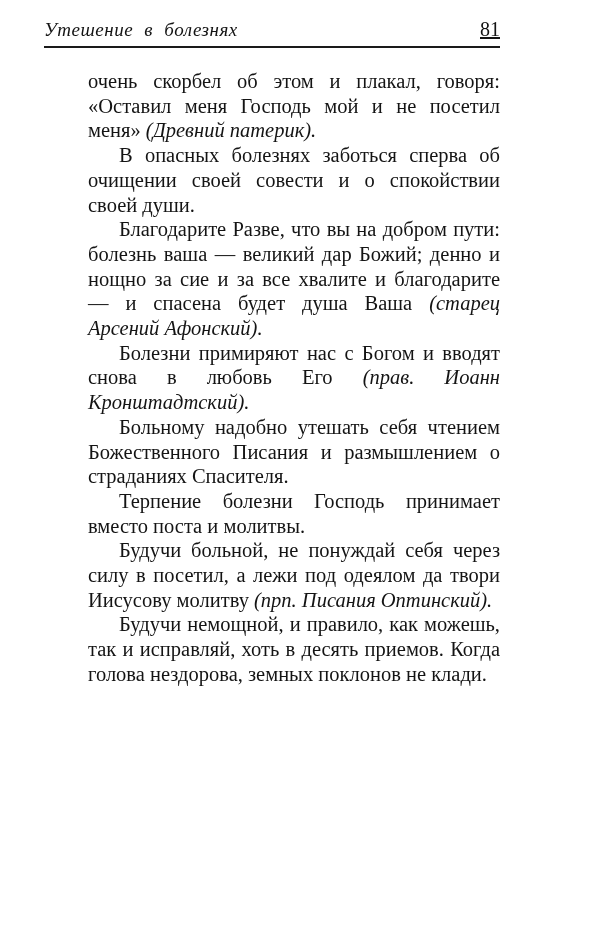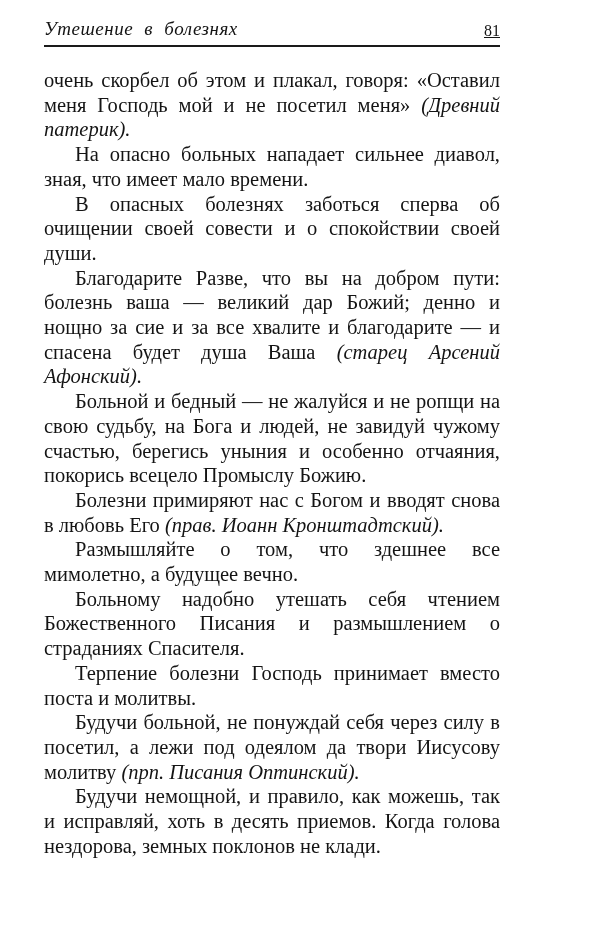--- a/index.html
+++ b/index.html
@@ -26,28 +26,29 @@
     padding-bottom: 5px;
   }
   .head-title {
     font-style: italic;
     font-size: 19px;
     letter-spacing: 0.5px;
     word-spacing: 6px;
   }
   .page-number {
     font-style: normal;
-    font-size: 16px;
+    font-size: 20px;
     text-decoration: underline;
   }
   .body-text {
     margin-top: 21px;
     font-size: 20.5px;
     line-height: 24.7px;
     text-align: justify;
+    margin-left: 44px;
   }
   .body-text p {
     margin: 0;
     text-indent: 31px;
   }
   .body-text p.no-indent {
     text-indent: 0;
   }
   .body-text em {
     font-style: italic;
@@ -56,24 +57,21 @@
 </head>
 <body>
 
 <div class="page">
   <header class="running-head">
     <span class="head-title">Утешение в болезнях</span>
     <span class="page-number">81</span>
   </header>
   <main class="body-text">
       <p class="para no-indent"><span>очень скорбел об этом и плакал, говоря: «Оставил меня Господь мой и не посетил меня» </span><em>(Древний патерик).</em></p>
-      <p class="para"><span>На опасно больных нападает сильнее диавол, зная, что имеет мало времени.</span></p>
       <p class="para"><span>В опасных болезнях заботься сперва об очищении своей совести и о спокойствии своей души.</span></p>
       <p class="para"><span>Благодарите Разве, что вы на добром пути: болезнь ваша — великий дар Божий; денно и нощно за сие и за все хвалите и благодарите — и спасена будет душа Ваша </span><em>(старец Арсений Афонский).</em></p>
-      <p class="para"><span>Больной и бедный — не жалуйся и не ропщи на свою судьбу, на Бога и людей, не завидуй чужому счастью, берегись уныния и особенно отчаяния, покорись всецело Промыслу Божию.</span></p>
       <p class="para"><span>Болезни примиряют нас с Богом и вводят снова в любовь Его </span><em>(прав. Иоанн Кронштадтский).</em></p>
-      <p class="para"><span>Размышляйте о том, что здешнее все мимолетно, а будущее вечно.</span></p>
       <p class="para"><span>Больному надобно утешать себя чтением Божественного Писания и размышлением о страданиях Спасителя.</span></p>
       <p class="para"><span>Терпение болезни Господь принимает вместо поста и молитвы.</span></p>
       <p class="para"><span>Будучи больной, не понуждай себя через силу в посетил, а лежи под одеялом да твори Иисусову молитву </span><em>(прп. Писания Оптинский).</em></p>
       <p class="para"><span>Будучи немощной, и правило, как можешь, так и исправляй, хоть в десять приемов. Когда голова нездорова, земных поклонов не клади.</span></p>
     </main>
 </div>
 
 </body></html>

